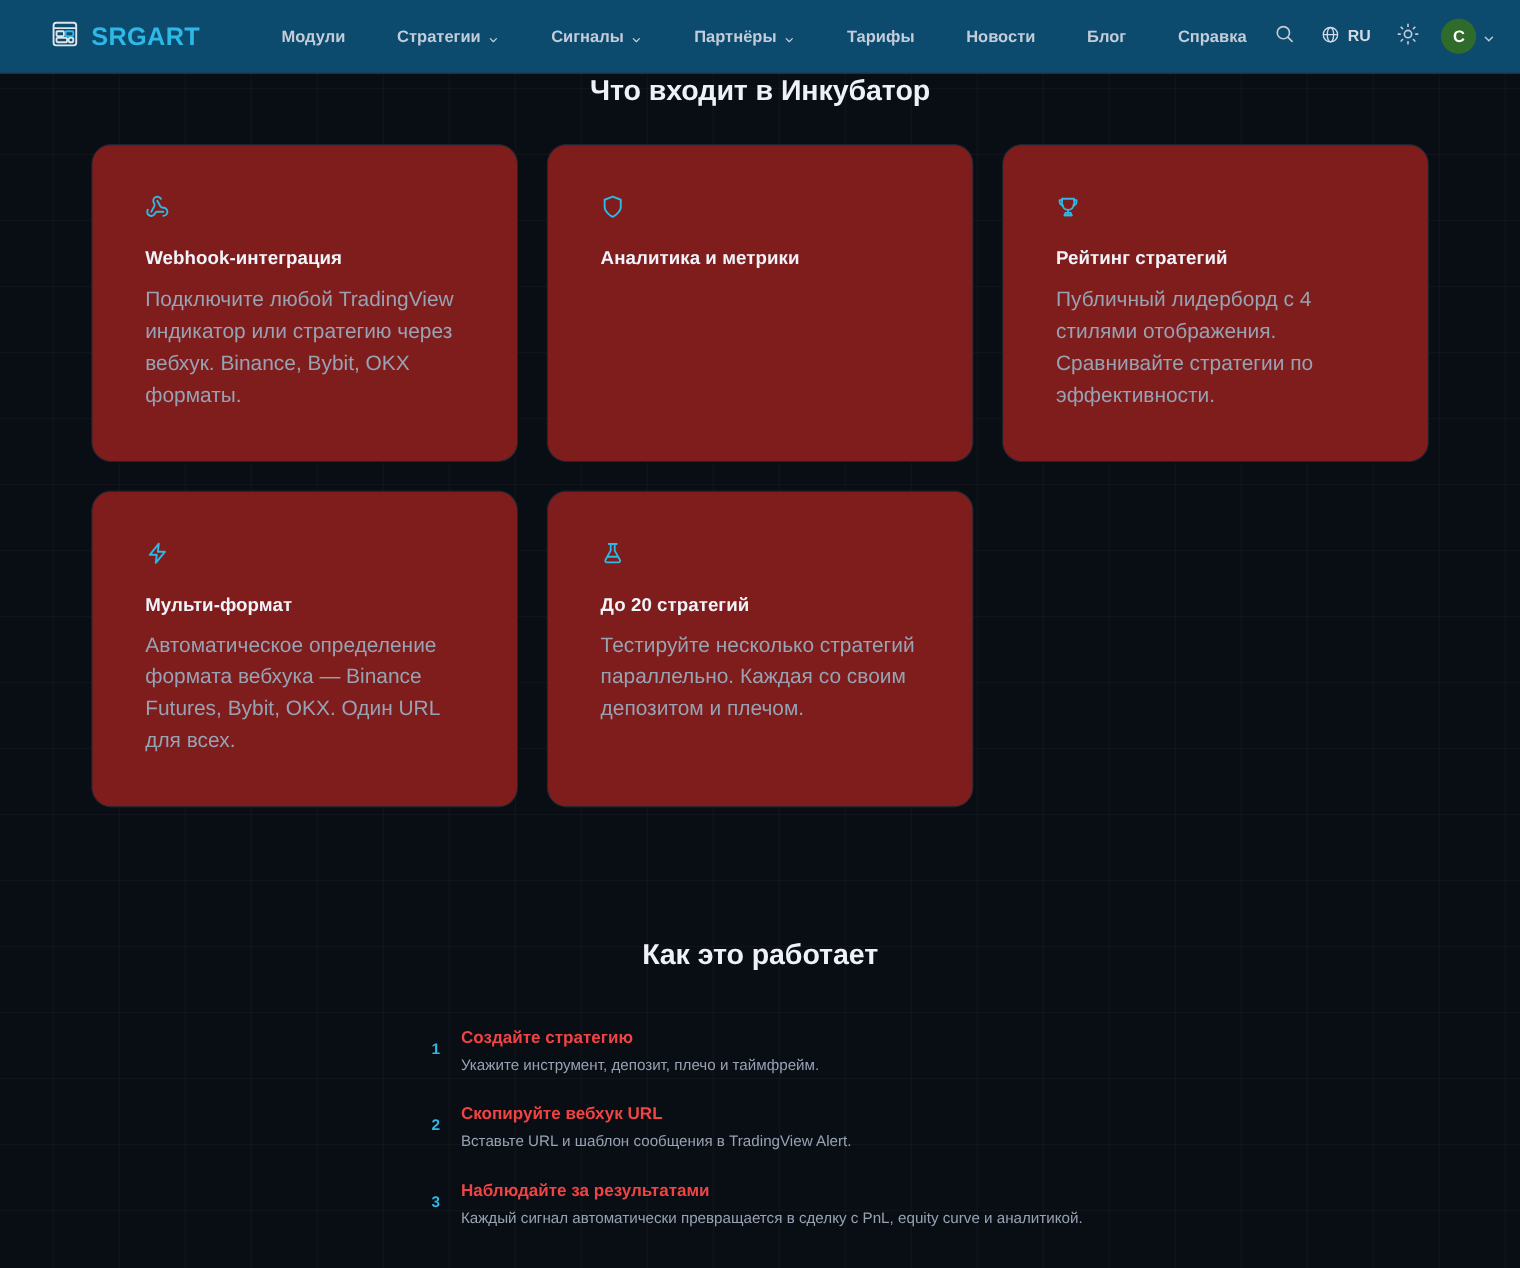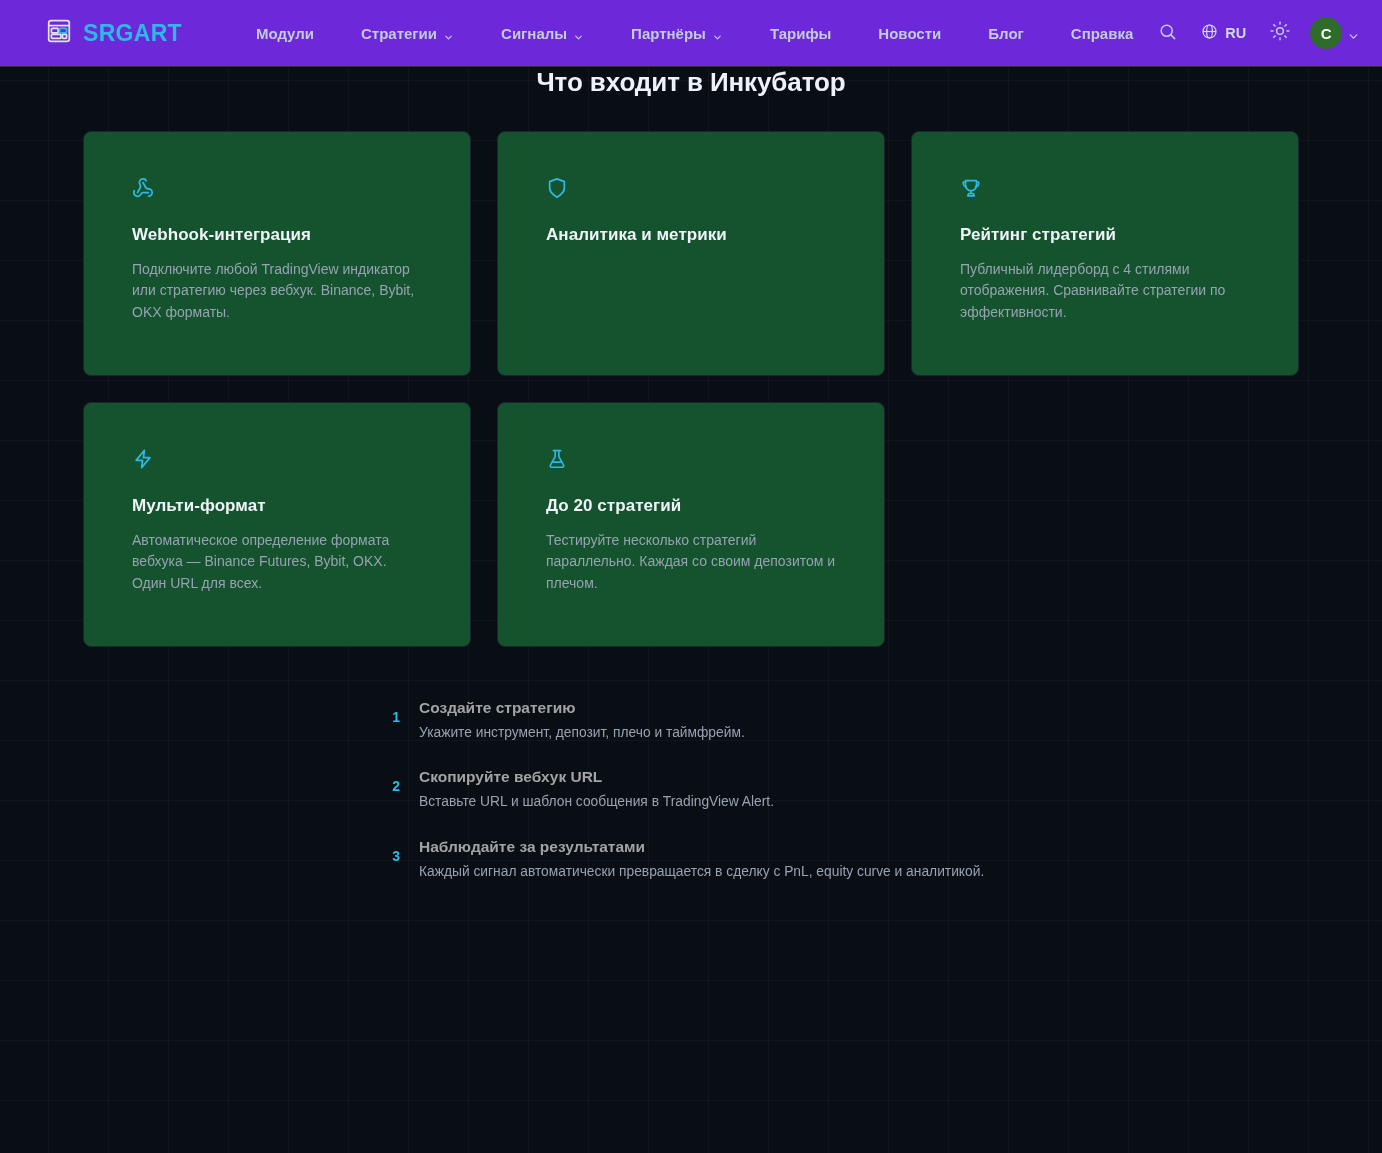--- a/index.html
+++ b/index.html
@@ -30,21 +30,21 @@
     background-position: 48px 13px;
     pointer-events: none;
     z-index: 0;
   }
 
   
   .header {
     position: relative;
     z-index: 5;
     height: 67px;
-    background: #6d28d9;
+    background: #0c4a6e;
     border-bottom: 1px solid #2a3038;
     display: flex;
     align-items: center;
     padding: 0 34px 0 46px;
   }
 
   .brand {
     display: flex;
     align-items: center;
     gap: 11px;
@@ -137,44 +137,44 @@
 
   .cards-grid {
     margin: 33px auto 0;
     width: 1216px;
     display: grid;
     grid-template-columns: repeat(3, 1fr);
     gap: 26px 26px;
   }
 
   .card {
-    background: #14532d;
+    background: #7f1d1d;
     border: 1px solid #1d2533;
-    border-radius: 8px;
+    border-radius: 18px;
     padding: 45px 48px 44px;
     min-height: 245px;
   }
 
   .card-icon {
     color: #2eb8e6;
     margin-bottom: 26px;
     display: block;
     height: 22px;
   }
 
   .card-title {
     font-size: 17px;
     font-weight: 700;
     color: #f0f4fa;
     margin-bottom: 14px;
     letter-spacing: 0.05px;
   }
 
   .card-desc {
-    font-size: 14px;
+    font-size: 19px;
     line-height: 1.52;
     color: #97a2b3;
     max-width: 290px;
   }
 
   .how-title { margin-top: 118px; }
 
   .steps {
     margin: 52px auto 0;
     width: 1216px;
@@ -191,21 +191,21 @@
     font-weight: 700;
     color: #2eb8e6;
     min-width: 11px;
     padding-top: 10px;
     text-align: right;
   }
   .step-body { padding-top: 0; }
   .step-head {
     font-size: 15.5px;
     font-weight: 700;
-    color: #a3a3a3;
+    color: #ef4444;
     margin-bottom: 6px;
   }
   .step-text {
     font-size: 13.8px;
     color: #97a2b3;
     line-height: 1.4;
   }
 </style>
 </head>
 <body>
@@ -389,20 +389,21 @@
           <path d="M10 2.8v6.6L4.8 18.6A1.6 1.6 0 0 0 6.2 21h11.6a1.6 1.6 0 0 0 1.4-2.4L14 9.4V2.8"></path>
           <line x1="7.6" y1="15.4" x2="16.4" y2="15.4"></line>
         </svg>
       </span>
       <h3 class="card-title">До 20 стратегий</h3>
       <p class="card-desc">Тестируйте несколько стратегий параллельно. Каждая со своим депозитом и плечом.</p>
     </article>
 
   </section>
 
+  <h2 class="section-title how-title">Как это работает</h2>
 
   <section class="steps">
 
     <div class="step">
       <div class="step-num">1</div>
       <div class="step-body">
         <div class="step-head">Создайте стратегию</div>
         <div class="step-text">Укажите инструмент, депозит, плечо и таймфрейм.</div>
       </div>
     </div>

